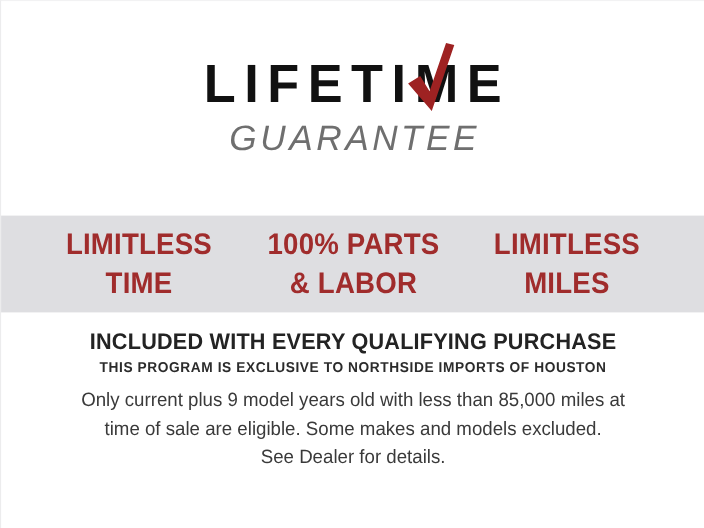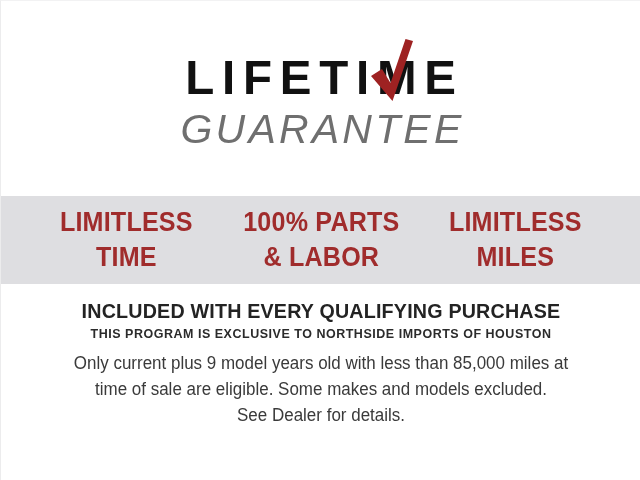--- a/index.html
+++ b/index.html
@@ -50,21 +50,21 @@
     width: 46px;
     height: 66px;
     pointer-events: none;
   }
   .logo-guarantee {
     display: block;
     margin-top: 7px;
     font-family: "Liberation Sans", sans-serif;
     font-style: italic;
     font-weight: normal;
-    font-size: 41px;
+    font-size: 32px;
     letter-spacing: 3.2px;
     color: #6f6f6f;
     line-height: 1;
     transform: scaleX(1.0);
     text-indent: 3px;
   }
 
   
   .claims-band {
     position: absolute;

